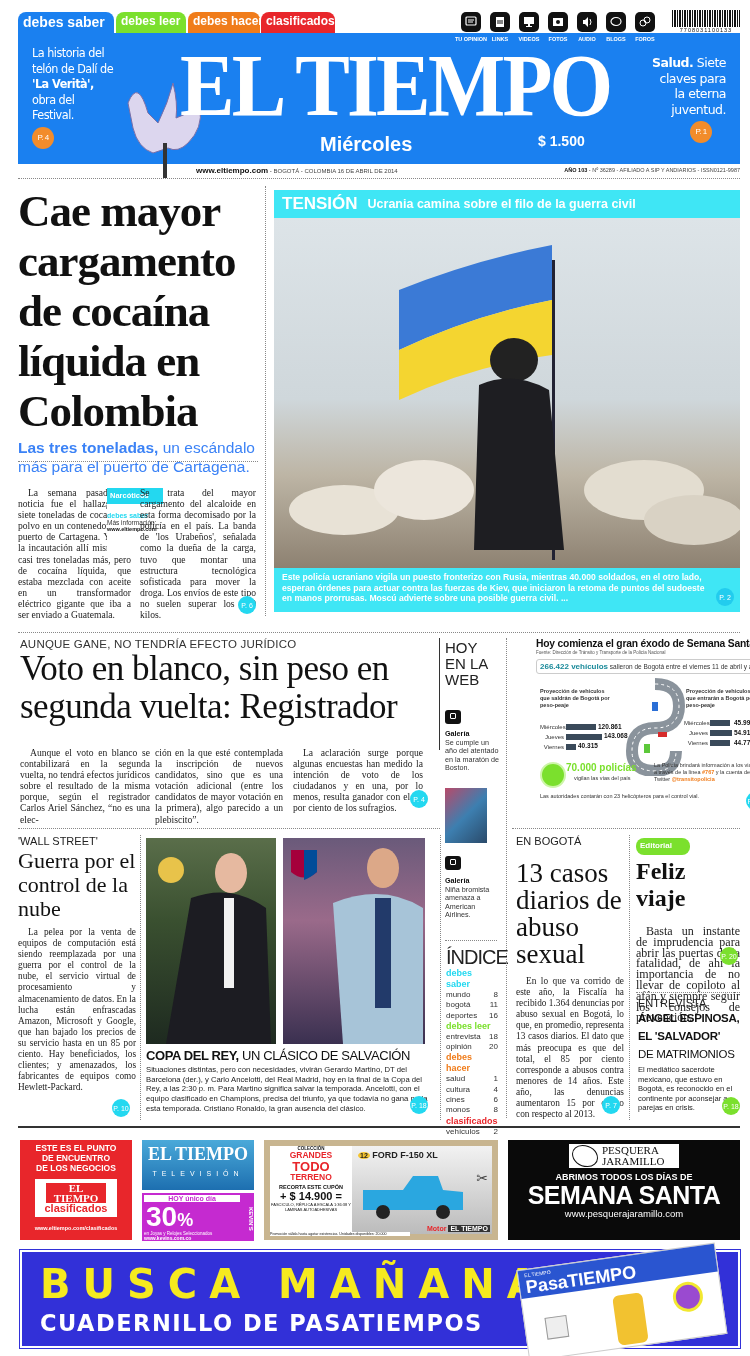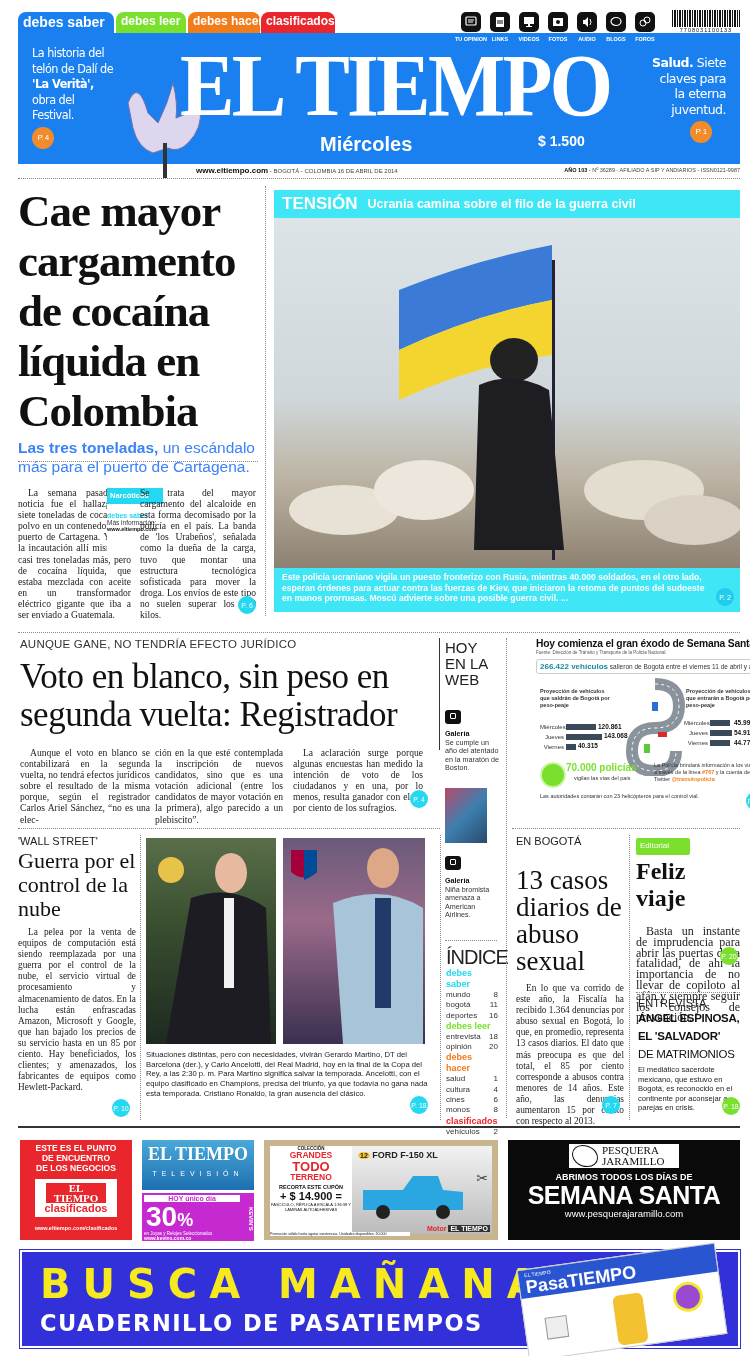--- a/index.html
+++ b/index.html
@@ -165,21 +165,21 @@
     </svg>
   </div>
   <div style="position:absolute;left:0;top:378px;width:100%;height:44px;background:#3fe6f5;color:#fff;font-size:8.6px;line-height:10.5px;padding:4px 30px 2px 8px;font-weight:bold">Este policía ucraniano vigila un puesto fronterizo con Rusia, mientras 40.000 soldados, en el otro lado, esperan órdenes para actuar contra las fuerzas de Kiev, que iniciaron la retoma de puntos del sudoeste en manos prorrusas. Moscú advierte sobre una posible guerra civil. ...</div>
   <div class="pbadge" style="right:6px;top:398px;background:#22ccee">P. 2</div>
 </div>
 
 <div class="abs dot-h" style="left:18px;top:632px;width:722px"></div>
 
 <div class="abs" style="left:20px;top:638px;width:415px">
   <div style="font-size:11.5px;color:#333;letter-spacing:0.2px">AUNQUE GANE, NO TENDRÍA EFECTO JURÍDICO</div>
-  <h2 class="serif" style="font-size:35px;line-height:38px;font-weight:normal;margin-top:8px;letter-spacing:-0.5px">Voto en blanco, sin peso en segunda vuelta: Registrador</h2>
+  <h2 class="serif" style="font-size:35px;line-height:38px;font-weight:normal;margin-top:0;letter-spacing:-0.5px">Voto en blanco, sin peso en segunda vuelta: Registrador</h2>
 </div>
 <div class="abs body-text" style="left:20px;top:747px;width:130px;text-indent:10px">Aunque el voto en blanco se contabilizará en la segunda vuelta, no tendrá efectos jurídicos sobre el resultado de la misma porque, según el registrador Carlos Ariel Sánchez, “no es una elec-</div>
 <div class="abs body-text" style="left:155px;top:747px;width:128px">ción en la que esté contemplada la inscripción de nuevos candidatos, sino que es una votación adicional (entre los candidatos de mayor votación en la primera), algo parecido a un plebiscito”.</div>
 <div class="abs body-text" style="left:293px;top:747px;width:130px;text-indent:10px">La aclaración surge porque algunas encuestas han medido la intención de voto de los ciudadanos y en una, por lo menos, resulta ganador con el 39 por ciento de los sufragios.</div>
 <div class="pbadge cyanb" style="left:410px;top:790px">P. 4</div>
 
 <div class="abs" style="left:439px;top:638px;height:112px;border-left:1px solid #333"></div>
 <div class="abs" style="left:445px;top:640px;width:55px">
   <div style="font-size:15px;line-height:16px;color:#222;width:45px">HOY EN LA WEB</div>
 </div>
@@ -327,35 +327,38 @@
 <div class="abs" style="left:283px;top:838px;width:142px;height:206px;background:linear-gradient(180deg,#6a5a7a 0%,#9a6a8a 40%,#3a3050 100%)">
   <svg width="142" height="206" viewBox="0 0 142 206">
     <path d="M8 12 L34 12 L34 34 Q21 45 8 34 Z" fill="#a5003b"></path>
       <path d="M21 12 L34 12 L34 34 Q27 40 21 42 Z" fill="#004c99"></path>
     <ellipse cx="100" cy="30" rx="16" ry="20" fill="#dca888"></ellipse>
     <path d="M50 65 Q100 45 140 70 L140 206 L60 206 Z" fill="#a7c4d8"></path>
     <rect x="92" y="60" width="16" height="110" fill="#223a6a"></rect>
   </svg>
 </div>
 <div class="abs" style="left:146px;top:1048px;width:284px">
+  <div style="font-size:13px;font-weight:bold;color:#111;letter-spacing:-0.4px;font-stretch:condensed">
+    <span>COPA DEL REY,</span><span style="font-weight:normal"> UN CLÁSICO DE SALVACIÓN</span>
+  </div>
   <div class="sans-sm" style="font-size:7.7px;line-height:9.7px;margin-top:2px">Situaciones distintas, pero con necesidades, vivirán Gerardo Martino, DT del Barcelona (der.), y Carlo Ancelotti, del Real Madrid, hoy en la final de la Copa del Rey, a las 2:30 p. m. Para Martino significa salvar la temporada. Ancelotti, con el equipo clasificado en Champions, precisa del triunfo, ya que todavía no gana nada esta temporada. Cristiano Ronaldo, la gran ausencia del clásico.</div>
 </div>
 <div class="pbadge cyanb" style="left:410px;top:1096px">P. 18</div>
 <div class="abs dot-v" style="left:440px;top:835px;height:285px"></div>
 
 <div class="abs" style="left:516px;top:835px;width:108px">
   <div style="font-size:11px;color:#222">EN BOGOTÁ</div>
-  <h3 class="serif" style="font-size:27px;line-height:27px;font-weight:normal;margin-top:20px">13 casos diarios de abuso sexual</h3>
+  <h3 class="serif" style="font-size:27px;line-height:27px;font-weight:normal;margin-top:13px">13 casos diarios de abuso sexual</h3>
   <div class="body-text" style="margin-top:8px;text-indent:10px;font-size:9.3px">En lo que va corrido de este año, la Fiscalía ha recibido 1.364 denuncias por abuso sexual en Bogotá, lo que, en promedio, representa 13 casos diarios. El dato que más preocupa es que del total, el 85 por ciento corresponde a abusos contra menores de 14 años. Este año, las denuncias aumentaron 15 por ciento con respecto al 2013.</div>
 </div>
 <div class="pbadge cyanb" style="left:602px;top:1096px">P. 7</div>
 <div class="abs dot-v" style="left:629px;top:835px;height:285px"></div>
 
 <div class="abs" style="left:636px;top:838px;width:104px">
-  <div style="background:#7be02d;color:#fff;font-weight:normal;font-size:8px;padding:3px 4px;width:54px;height:17px;border-radius:2px">Editorial</div>
+  <div style="background:#7be02d;color:#fff;font-weight:bold;font-size:8px;padding:3px 4px;width:54px;height:17px;border-radius:8px">Editorial</div>
   <h3 class="serif" style="font-size:24px;font-weight:bold;margin-top:3px">Feliz viaje</h3>
   <div class="body-text" style="margin-top:14px;text-indent:10px;font-size:12px;line-height:10.8px">Basta un instante de imprudencia para abrir las puertas de la fatalidad, de ahí la importancia de no llevar de copiloto al afán y siempre seguir los consejos de prevención.</div>
 </div>
 <div class="pbadge greenb" style="left:720px;top:947px">P. 20</div>
 <div class="abs dot-h" style="left:636px;top:992px;width:104px"></div>
 <div class="abs" style="left:638px;top:997px;width:104px">
   <div style="font-size:11px;color:#222">ENTREVISTA</div>
   <div style="font-size:11.5px;font-weight:bold;color:#111;line-height:18px;font-stretch:condensed;letter-spacing:-0.3px">
     <div>ÁNGEL ESPINOSA,</div>
     <div>EL 'SALVADOR'</div>

